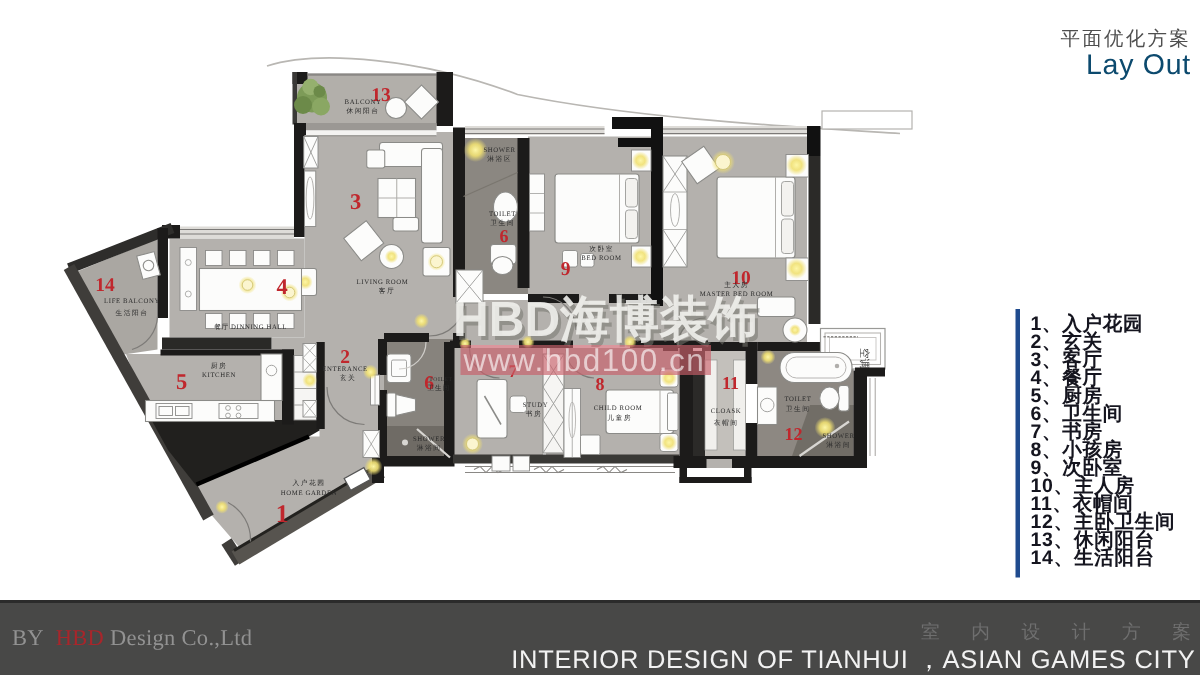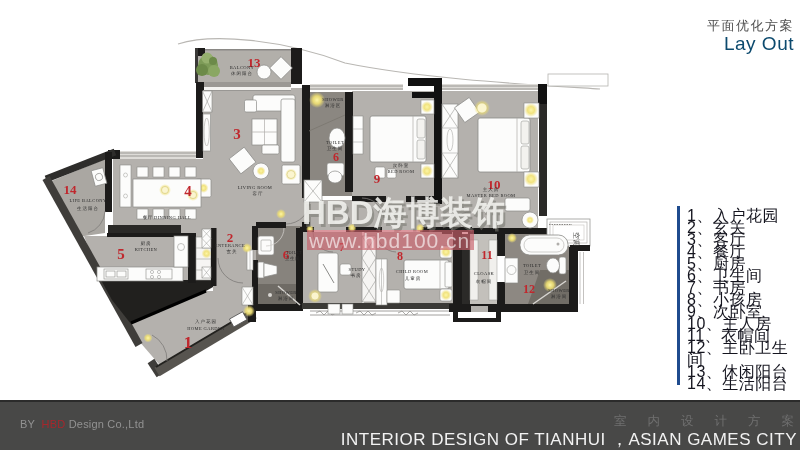--- a/index.html
+++ b/index.html
@@ -498,26 +498,26 @@
 
 <text x="309" y="247.5" class="t" font-size="21" fill="#ffffff" fill-opacity="0.62" letter-spacing="1">www.hbd100.cn</text>
 </svg>
 
 <div style="position:absolute;right:6px;top:17px;color:#4f4f4f;font-size:13px;letter-spacing:1.5px;font-family:Liberation Mono, monospace;">平面优化方案</div>
 
 <div style="position:absolute;right:6px;top:33px;color:#0c4a6e;font-size:19px;letter-spacing:0.5px;">Lay Out</div>
 
 <div style="position:absolute;left:677px;top:206px;width:2.5px;height:179px;background:#1f4b8e;"></div>
 
-<div style="position:absolute;left:687px;top:209.5px;color:#15151f;font-size:16px;font-weight:normal;line-height:12px;letter-spacing:0.5px;">
+<div style="position:absolute;left:687px;top:209.5px;color:#15151f;font-size:13px;font-weight:bold;line-height:12px;letter-spacing:0.5px;">
 1、入户花园<br>2、玄关<br>3、客厅<br>4、餐厅<br>5、厨房<br>6、卫生间<br>7、书房<br>8、小孩房<br>9、次卧室<br>10、主人房<br>11、衣帽间<br>12、主卧卫生间<br>13、休闲阳台<br>14、生活阳台
 </div>
 
 <div style="position:absolute;left:0;top:400px;width:800px;height:2.5px;background:#2b2b2b;"></div>
 
 <div style="position:absolute;left:0;top:402px;width:800px;height:48px;background:#484847;"></div>
 
-<div style="position:absolute;left:20px;top:418px;color:#929292;font-size:11px;letter-spacing:0.2px;">BY&nbsp; <span style="color:#a8262b;">HBD</span> Design Co.,Ltd</div>
+<div style="position:absolute;left:8px;top:418px;color:#929292;font-size:15px;letter-spacing:0.2px;font-family:Liberation Serif, serif;">BY&nbsp; <span style="color:#a8262b;">HBD</span> Design Co.,Ltd</div>
 
 <div style="position:absolute;right:-15px;top:413px;color:#6f6f6f;font-size:12.5px;letter-spacing:21px;">室内设计方案</div>
 
 <div style="position:absolute;right:3px;top:428px;color:#f2f2f2;font-size:17px;letter-spacing:0.5px;">INTERIOR DESIGN OF TIANHUI ，ASIAN GAMES CITY</div>
 </div>
 
 </body></html>

